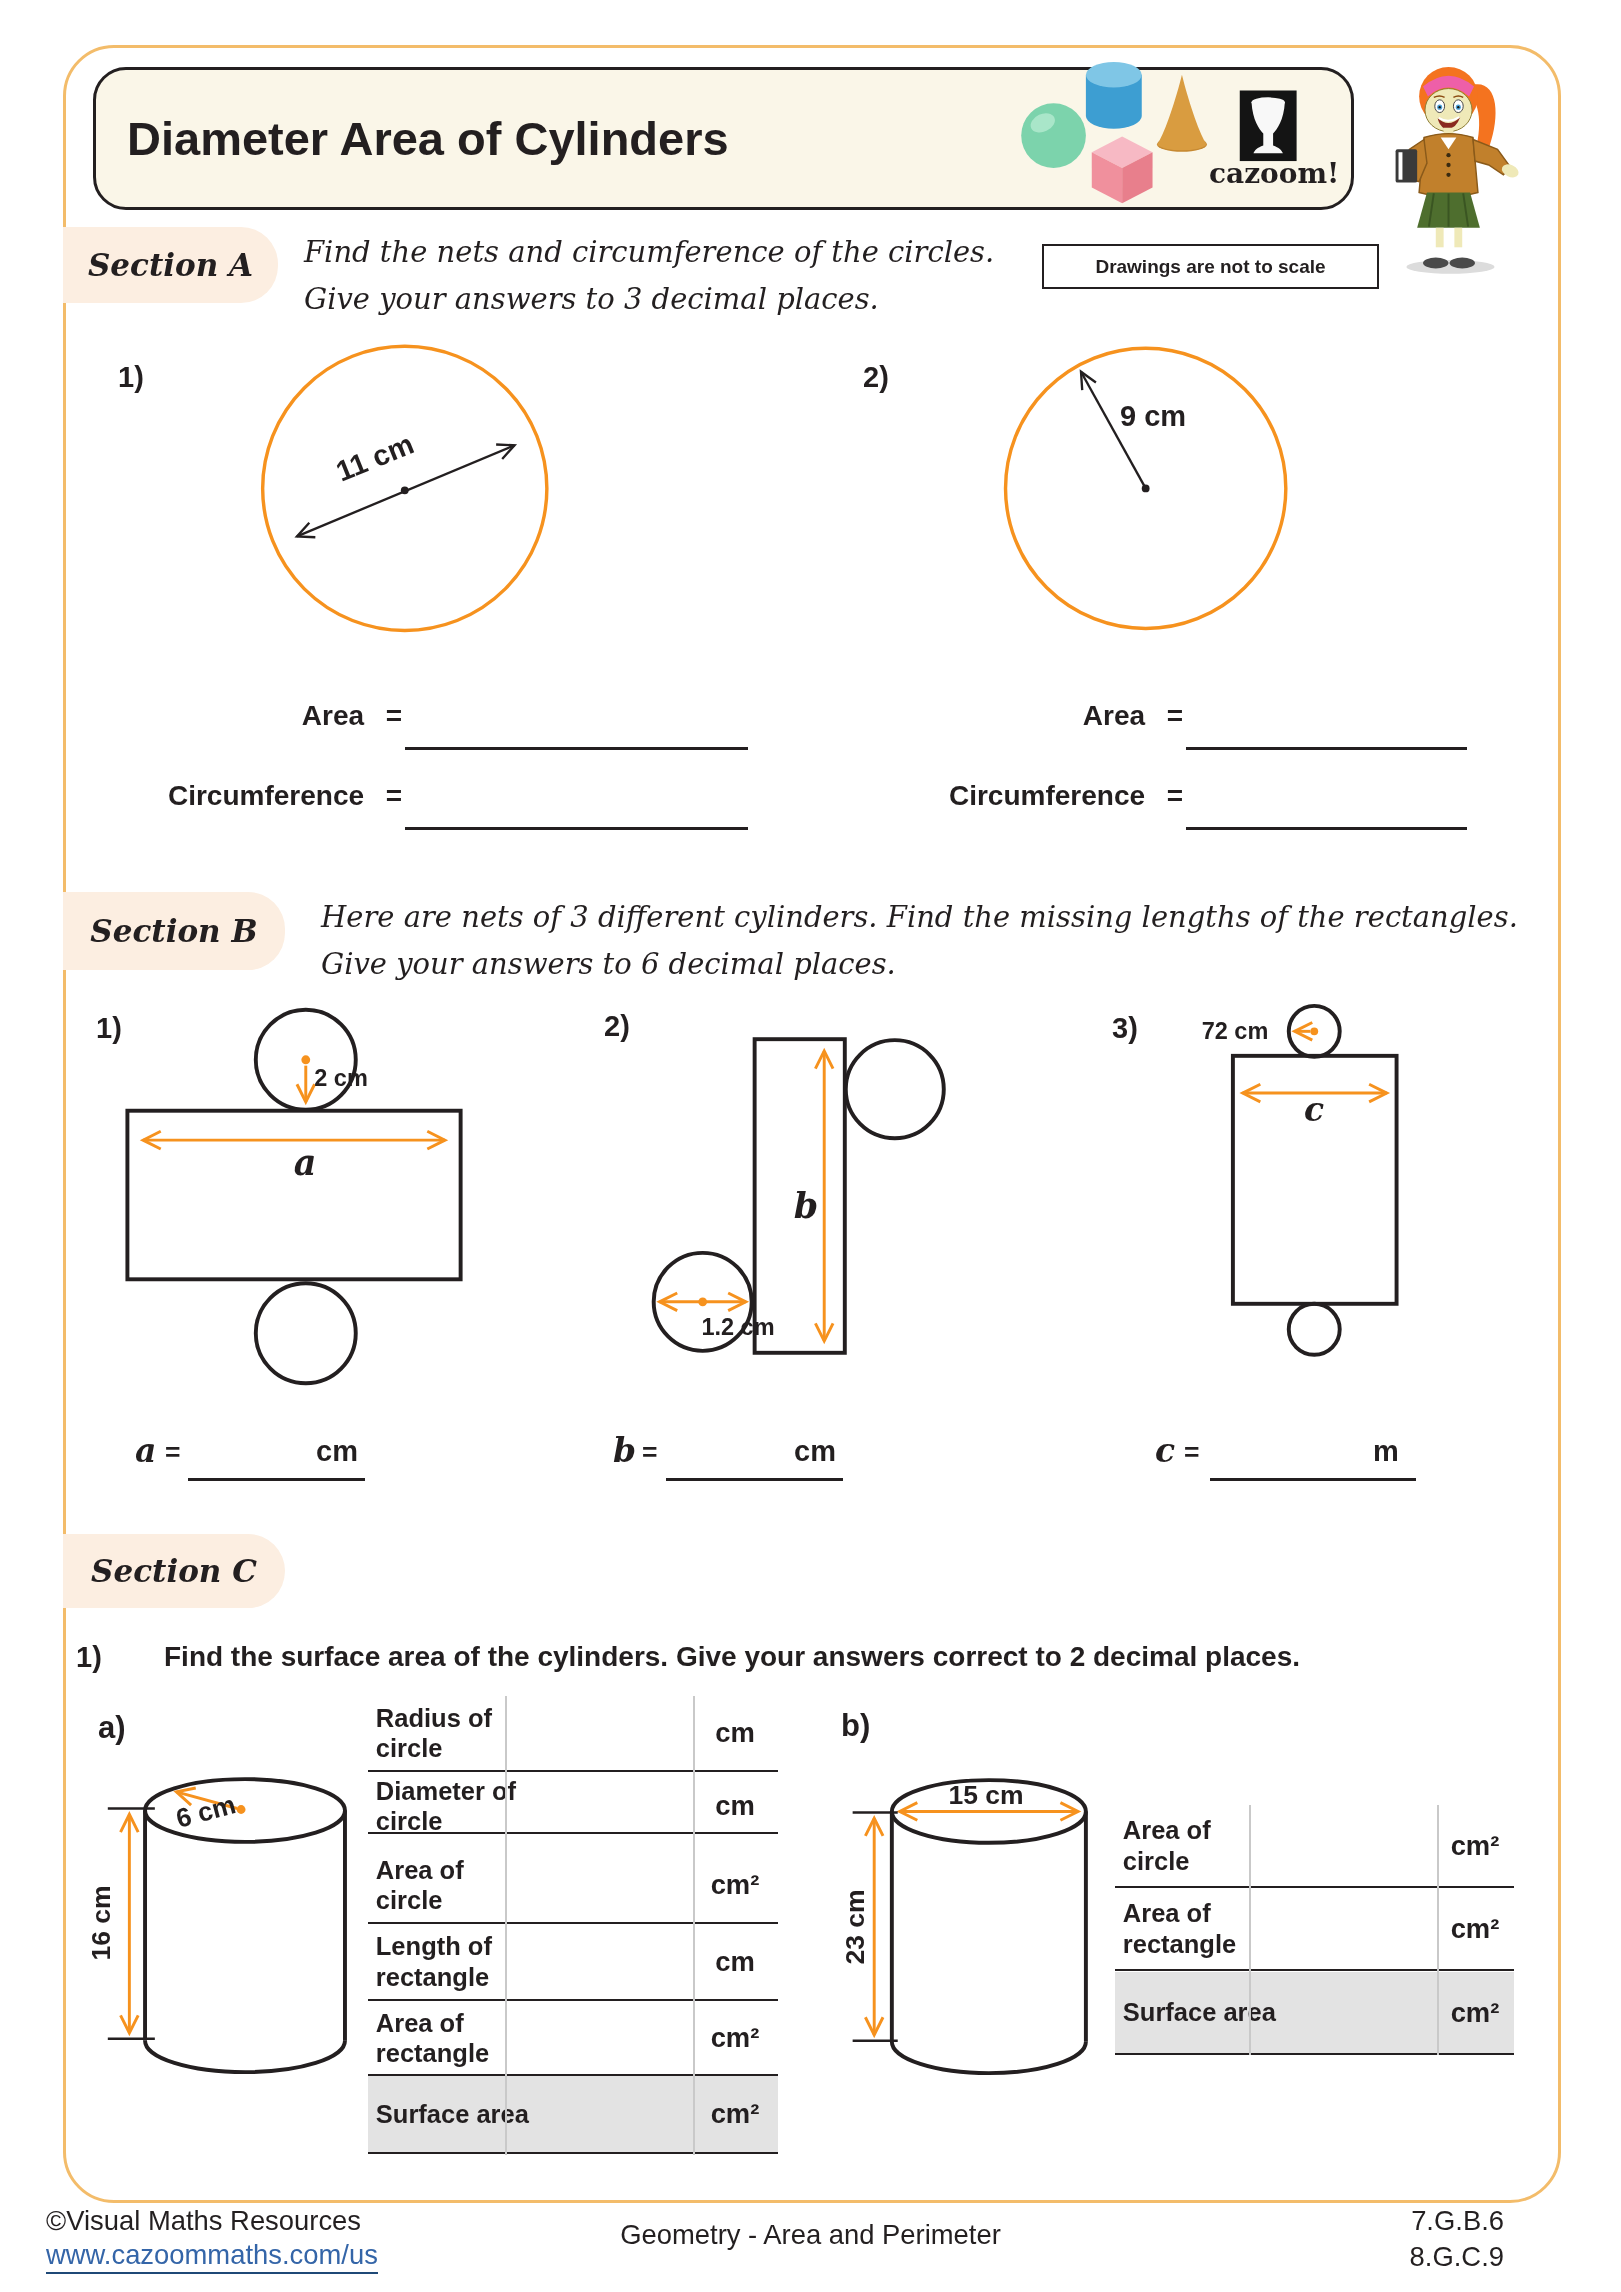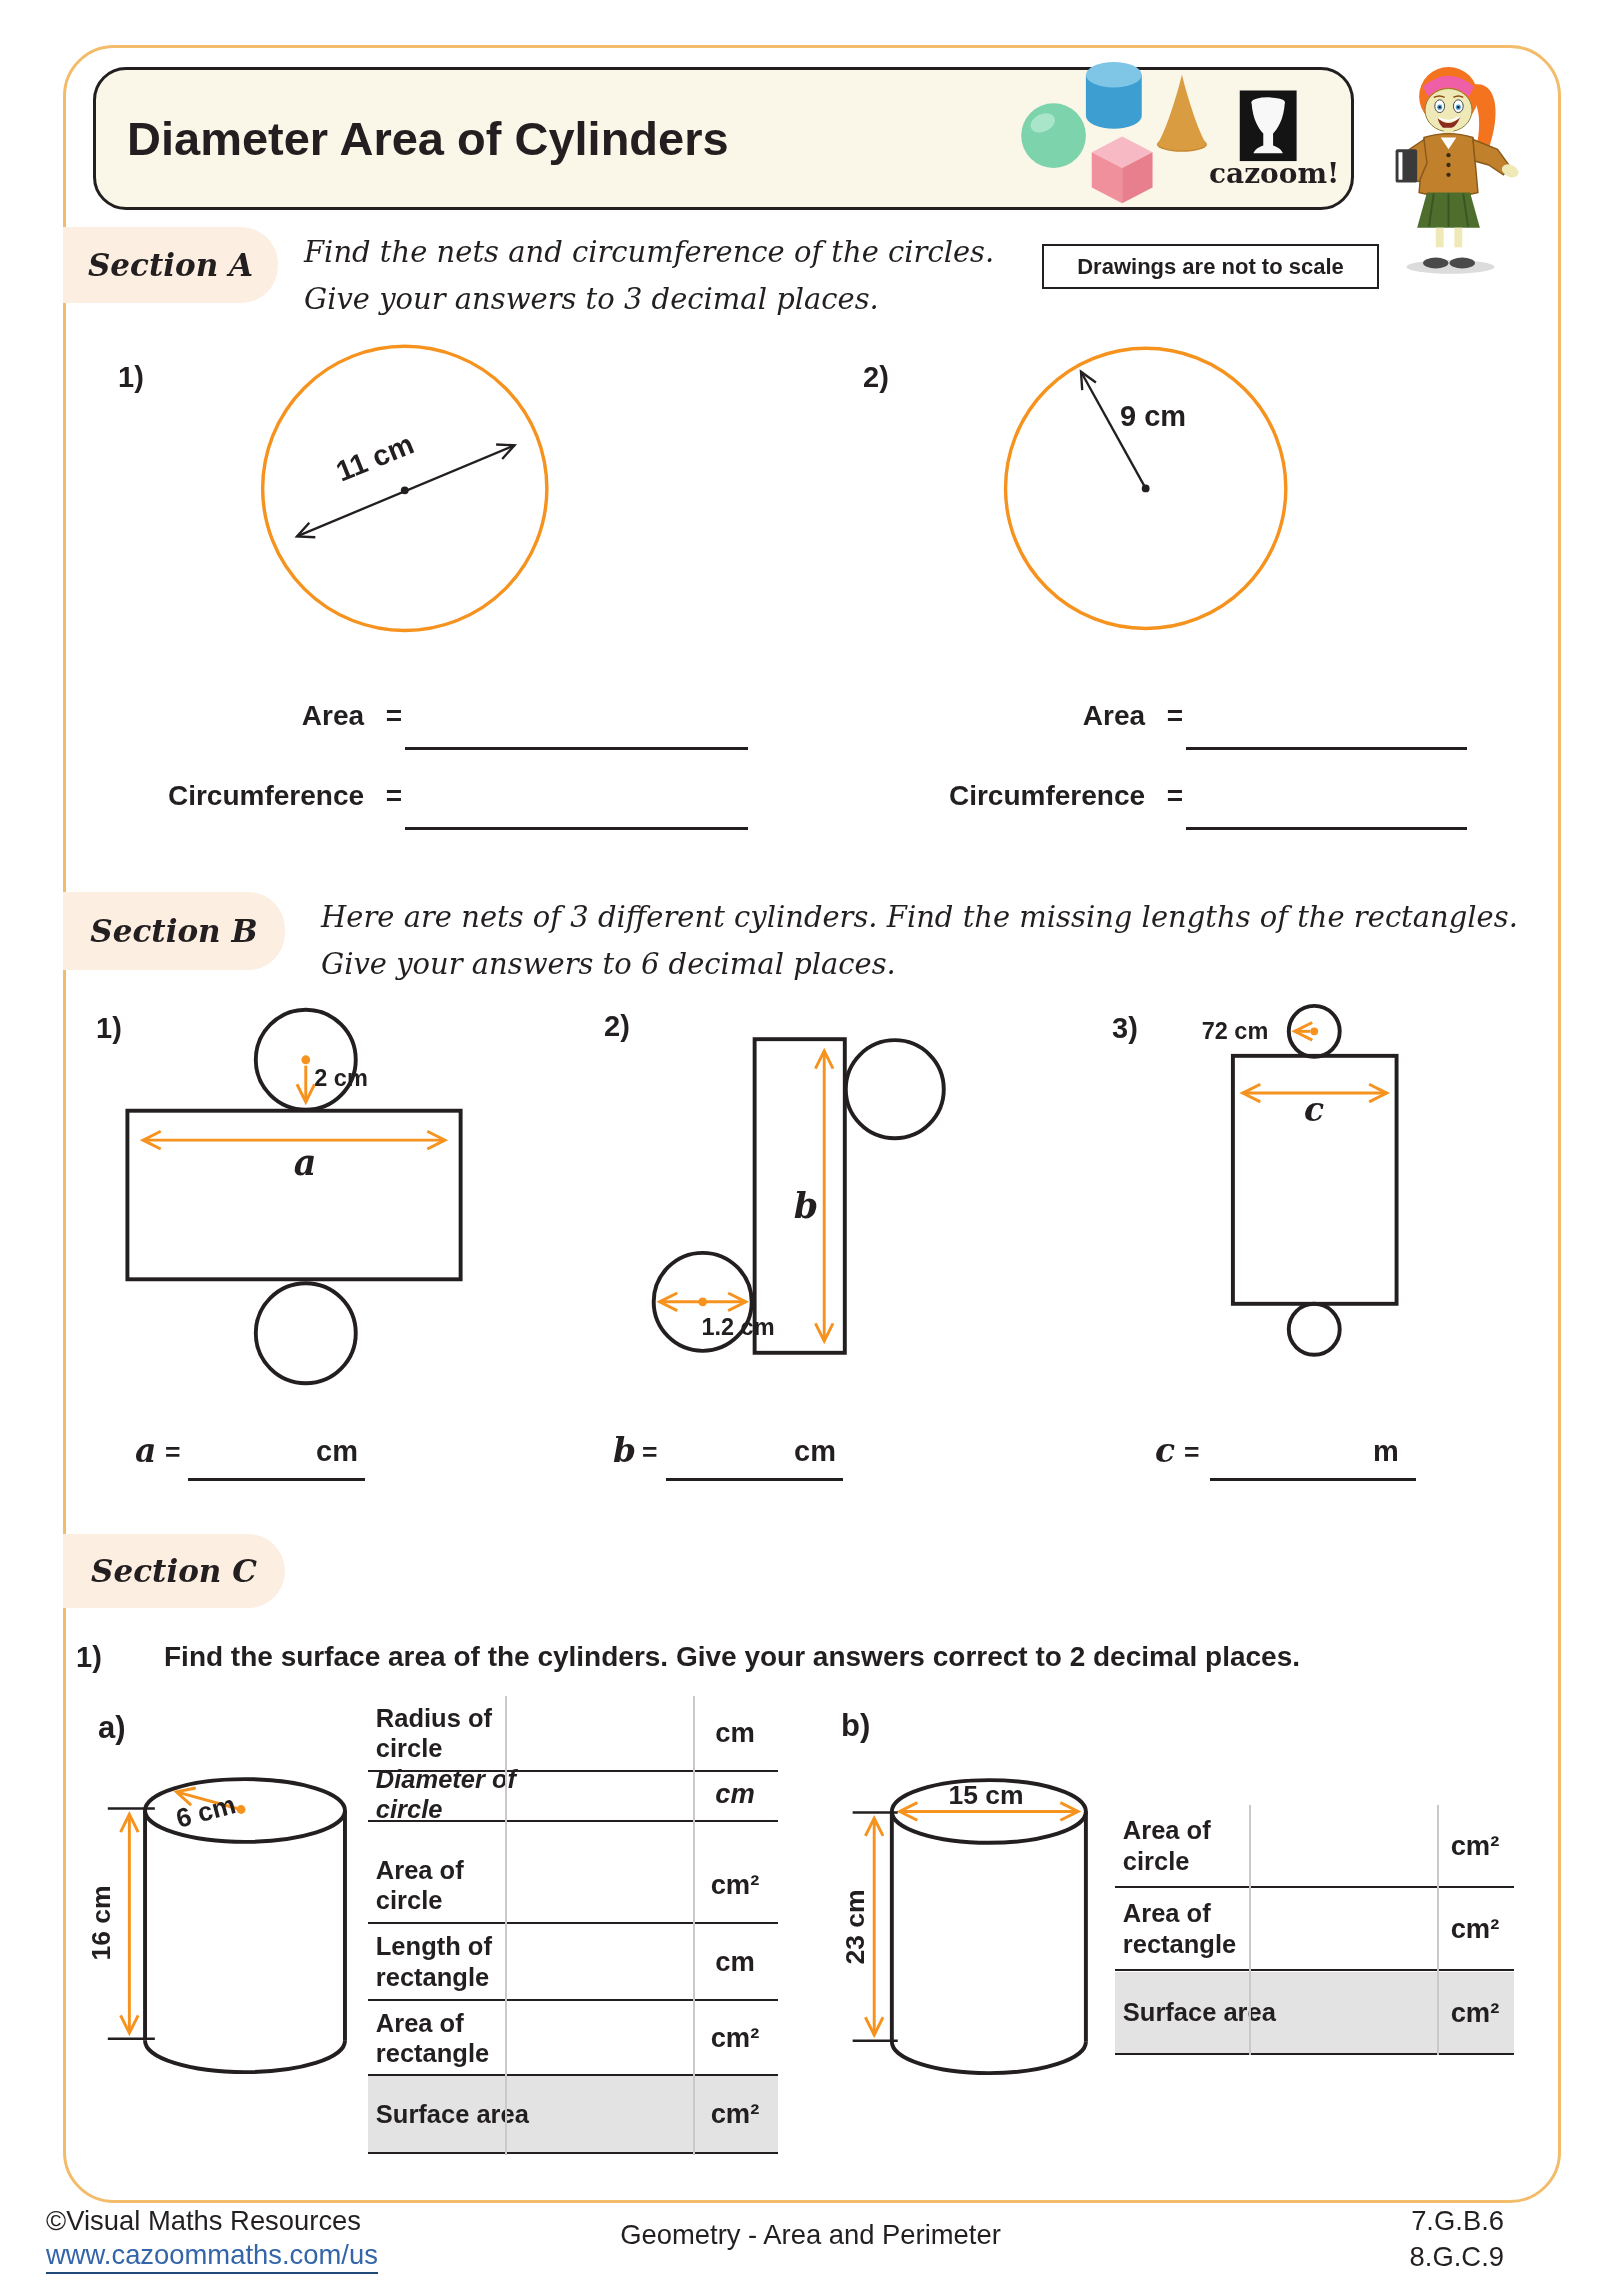--- a/index.html
+++ b/index.html
@@ -37,21 +37,21 @@
 
   <div class="abs" style="left:63px;top:45px;width:1492px;height:2152px;border:3.9px solid #F3BC6A;border-radius:51px;z-index:1;"></div>
 
   <div class="abs" style="left:93px;top:67px;width:1255px;height:137px;background:#FAF6E8;border:3.4px solid #231F20;border-radius:33px;z-index:2;display:flex;align-items:center;">
     <span style="font-size:47px;font-weight:bold;margin-left:31px;">Diameter Area of Cylinders</span>
   </div>
 
   <div class="abs" style="left:1209px;top:157px;width:123px;text-align:center;font-family:'DejaVu Serif','Liberation Serif',serif;font-weight:bold;font-size:28px;z-index:10;">cazoom!</div>
 
   <div class="abs" style="left:1042px;top:244px;width:333px;height:41px;border:2.5px solid #231F20;z-index:2;display:flex;align-items:center;justify-content:center;">
-    <span style="font-size:22px;font-weight:bold;">Drawings are not to scale</span>
+    <span style="font-size:19px;font-weight:bold;">Drawings are not to scale</span>
   </div>
 
   <div class="pill" style="left:63px;top:227px;width:215px;height:76px;">
     <span>Section A</span>
   </div>
   <div class="instr" style="left:304px;top:229px;">
     <div>Find the nets and circumference of the circles.</div>
     <div>Give your answers to 3 decimal places.</div>
   </div>
 
@@ -130,21 +130,21 @@
 
   <div class="lbl" style="left:841px;top:1708px;font-size:31px;">b)</div>
   <div class="lbl ctr" style="left:986px;top:1795px;font-size:26.5px;">15 cm</div>
   <div class="lbl ctr" style="left:855px;top:1927px;font-size:26.5px;transform:translate(-50%,-50%) rotate(-90deg);">23 cm</div>
 
   <div class="tablebox" style="left:368px;top:1696px;width:410px;height:459px;">
     <div class="trow" style="top:0;height:76px;">
       <span class="tl">Radius of circle</span>
       <span class="tu" style="left:325px;width:84px;">cm</span>
     </div>
-    <div class="trow" style="top:72px;height:54px;font-style:italic;">
+    <div class="trow" style="top:84px;height:54px;">
       <span class="tl">Diameter of circle</span>
       <span class="tu" style="left:325px;width:84px;">cm</span>
     </div>
     <div class="trow" style="top:152px;height:76px;">
       <span class="tl">Area of circle</span>
       <span class="tu" style="left:325px;width:84px;">cm²</span>
     </div>
     <div class="trow" style="top:228px;height:77px;">
       <span class="tl">Length of rectangle</span>
       <span class="tu" style="left:325px;width:84px;">cm</span>

